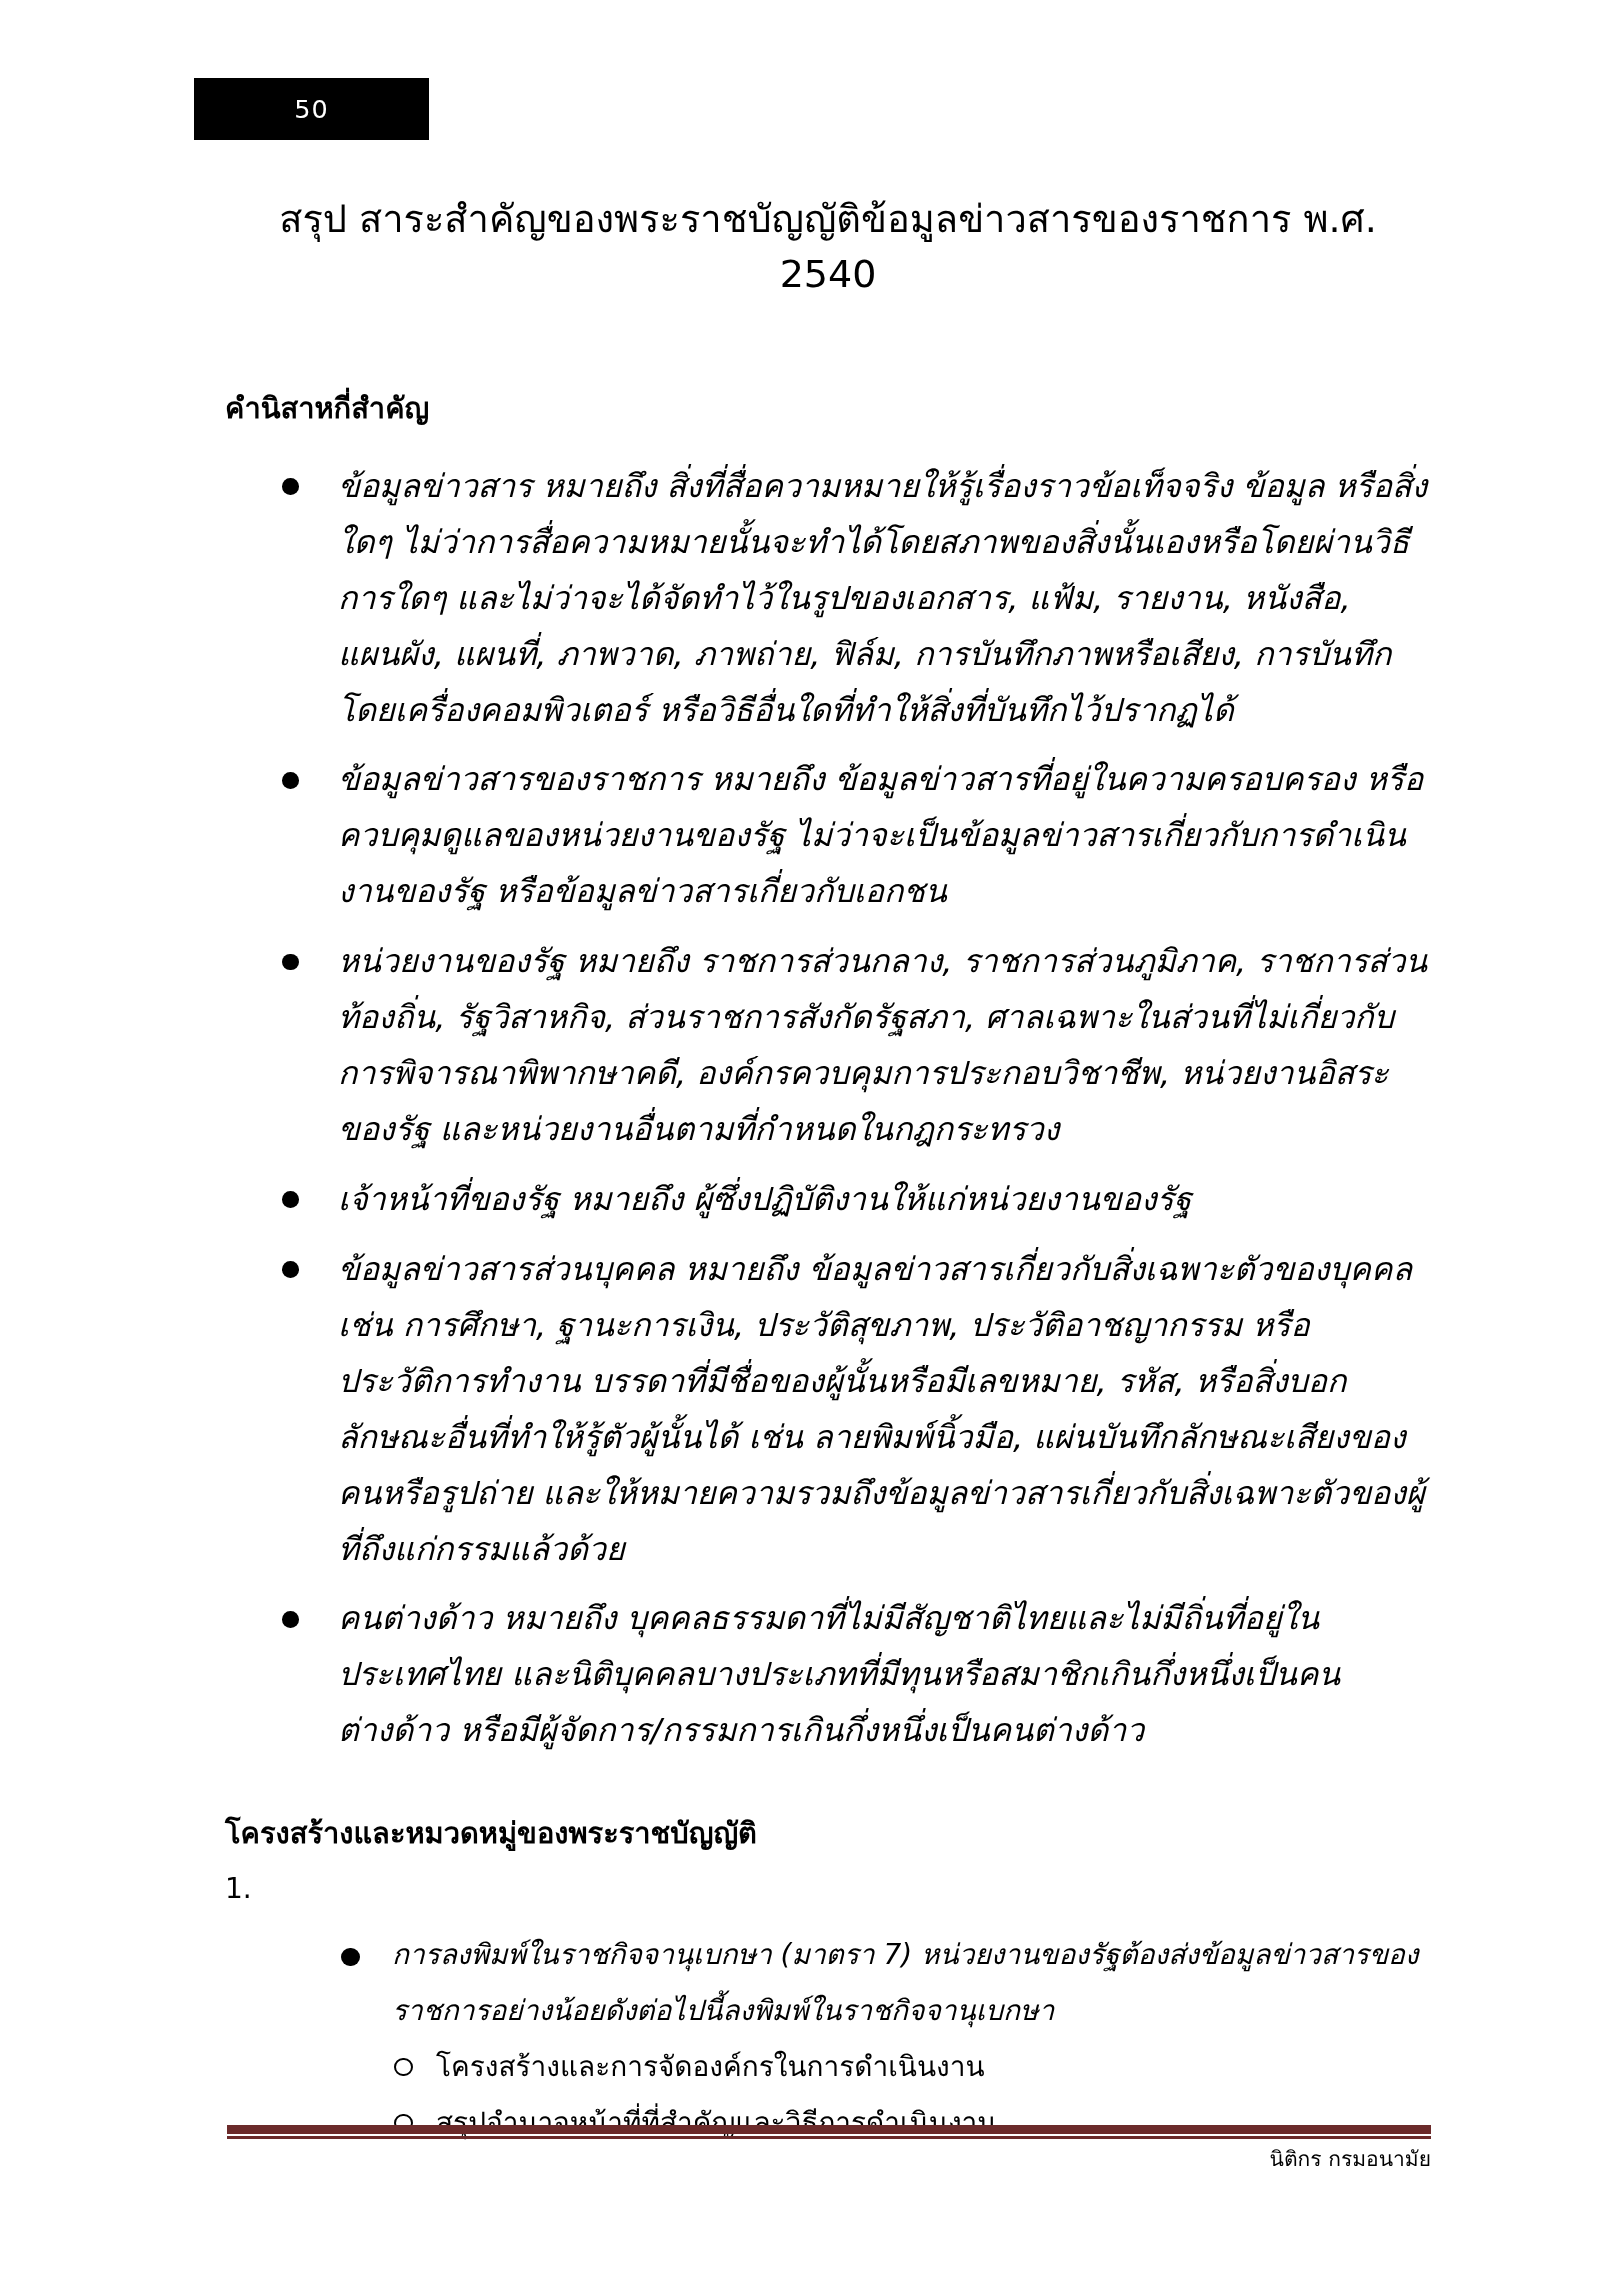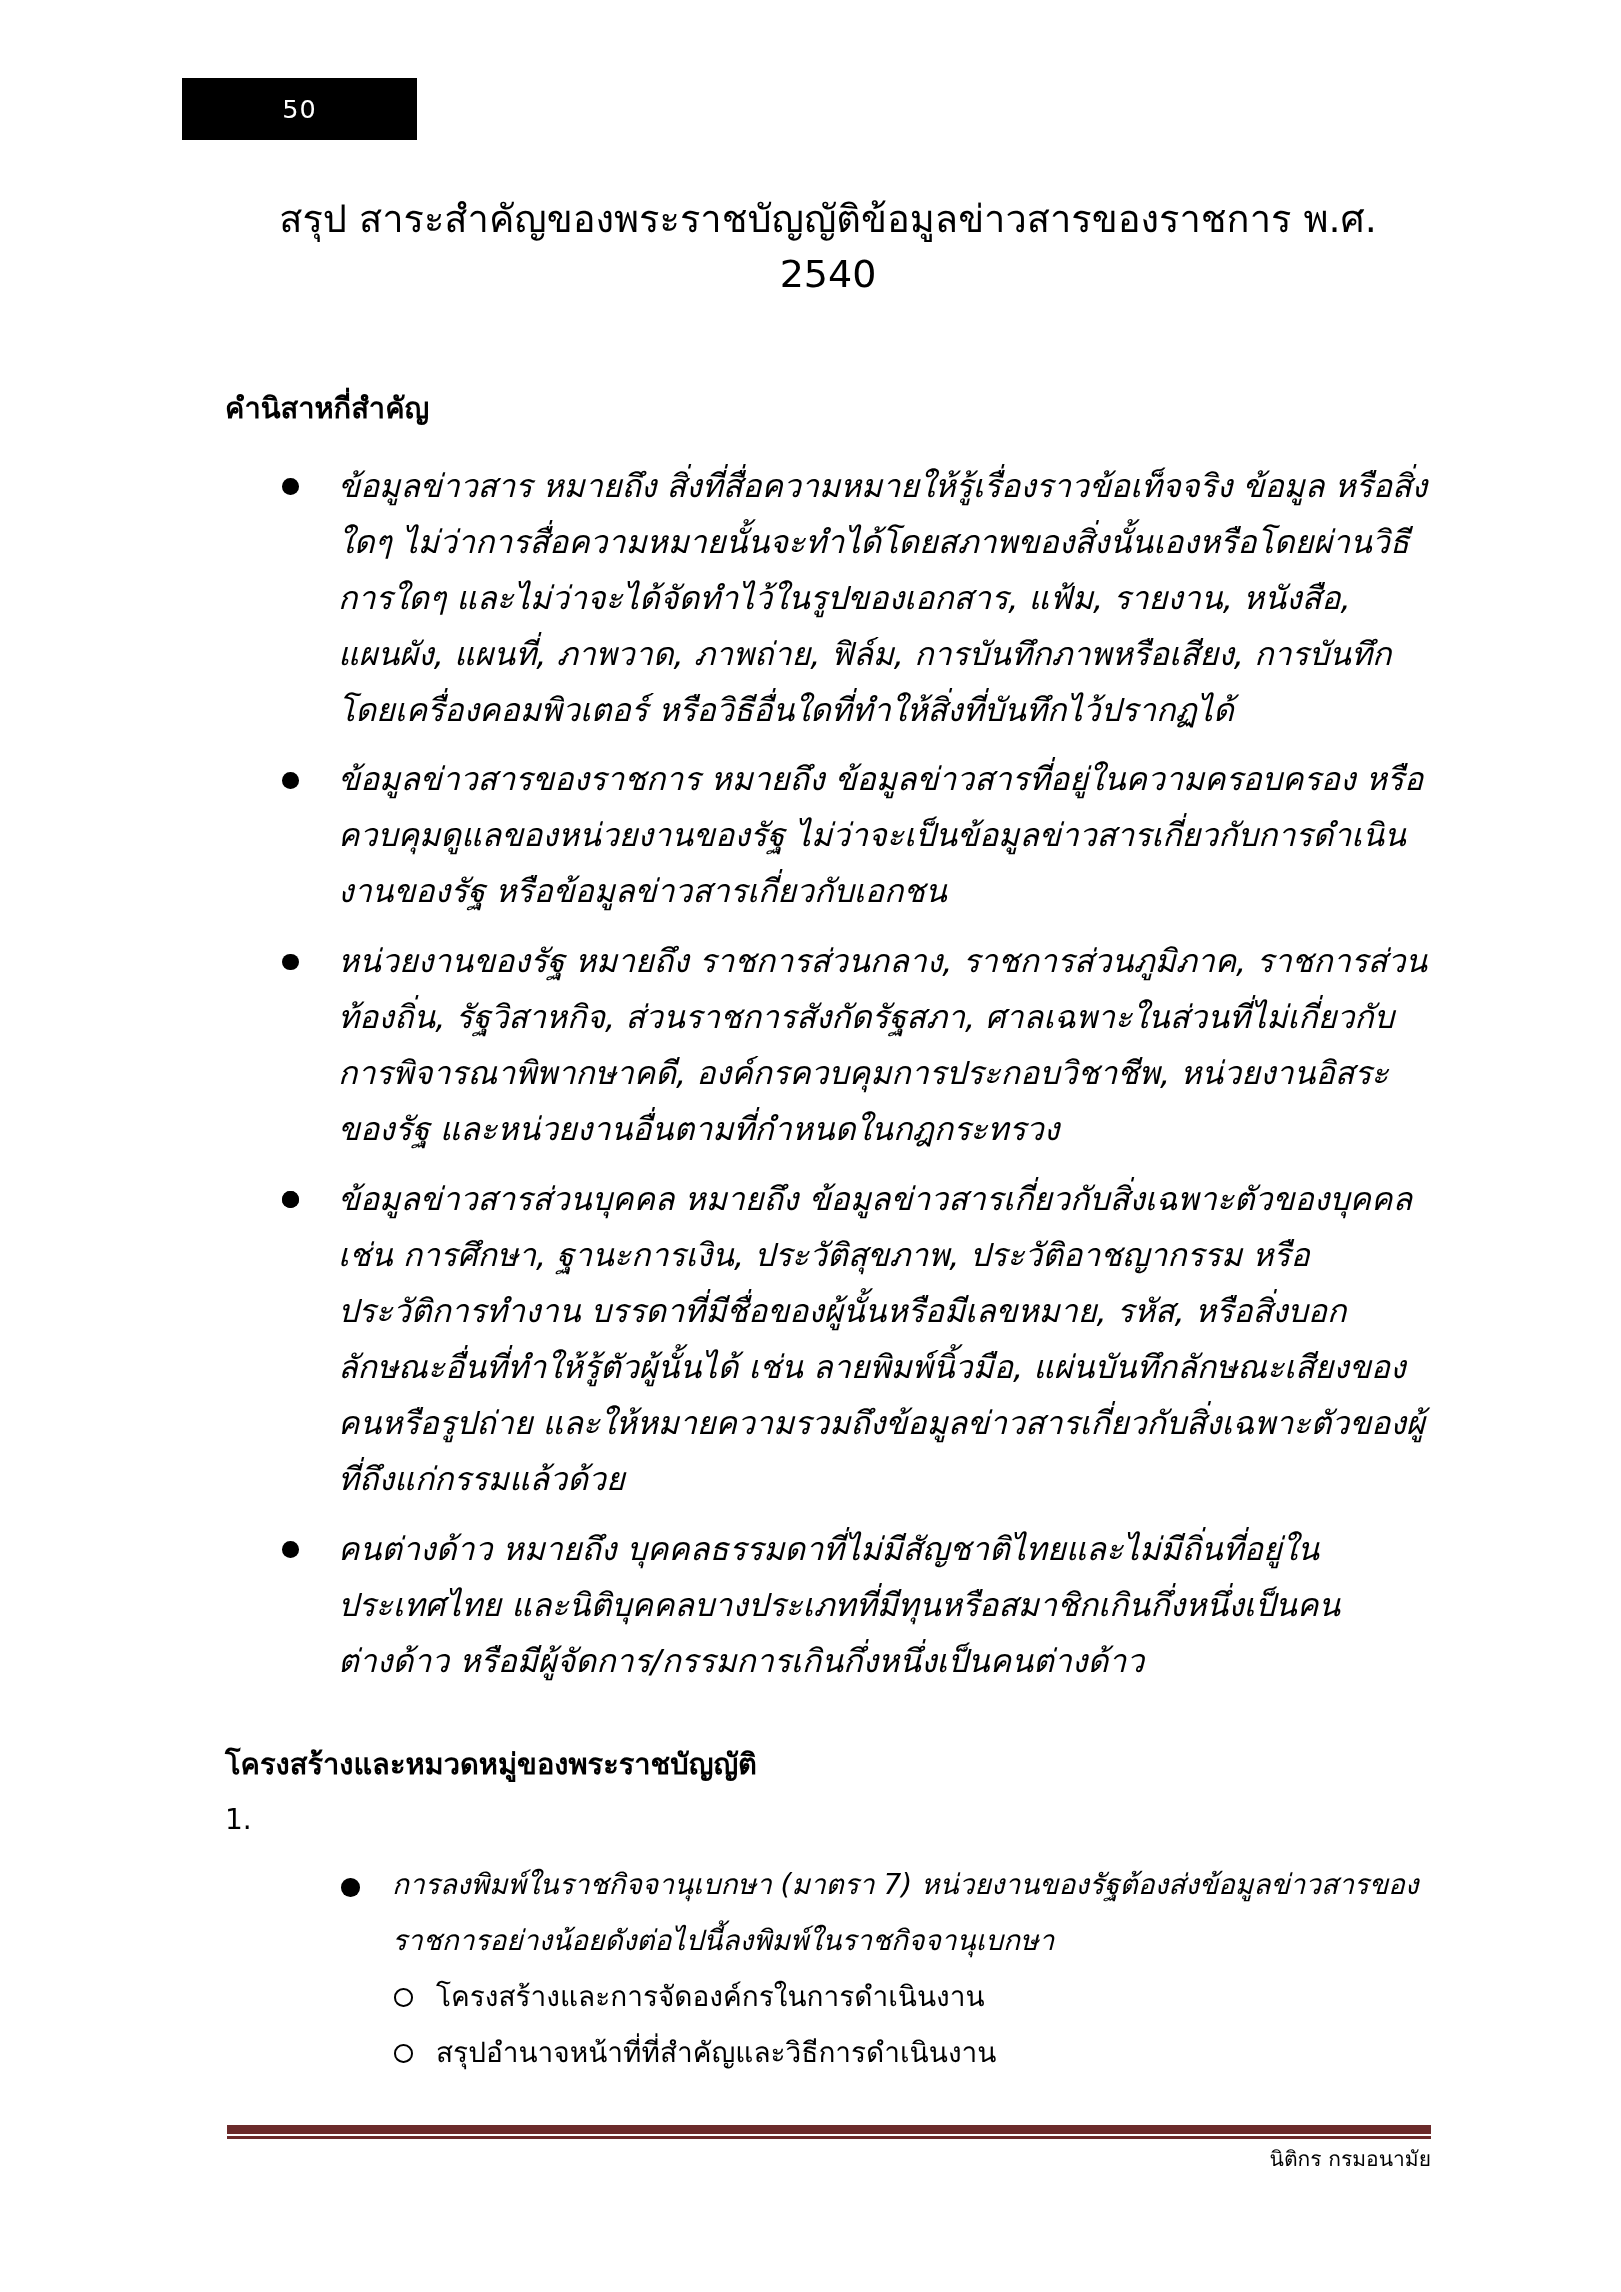--- a/index.html
+++ b/index.html
@@ -10,21 +10,21 @@
     height: 2293px;
     background: #ffffff;
     font-family: "DejaVu Sans", sans-serif;
     color: #000000;
     overflow: hidden;
   }
 
   
   .pagenum-box {
     position: absolute;
-    left: 182px;
+    left: 194px;
     top: 78px;
     width: 235px;
     height: 62px;
     background: #000000;
     color: #ffffff;
     display: flex;
     align-items: center;
     justify-content: center;
     font-size: 25.5px;
     letter-spacing: 1px;
@@ -150,20 +150,21 @@
       <li class="b-item">
         <span class="dot"></span>
         <span>ข้อมูลข่าวสารของราชการ หมายถึง ข้อมูลข่าวสารที่อยู่ในความครอบครอง หรือควบคุมดูแลของหน่วยงานของรัฐ ไม่ว่าจะเป็นข้อมูลข่าวสารเกี่ยวกับการดำเนินงานของรัฐ หรือข้อมูลข่าวสารเกี่ยวกับเอกชน</span>
       </li>
       <li class="b-item">
         <span class="dot"></span>
         <span>หน่วยงานของรัฐ หมายถึง ราชการส่วนกลาง, ราชการส่วนภูมิภาค, ราชการส่วนท้องถิ่น, รัฐวิสาหกิจ, ส่วนราชการสังกัดรัฐสภา, ศาลเฉพาะในส่วนที่ไม่เกี่ยวกับการพิจารณาพิพากษาคดี, องค์กรควบคุมการประกอบวิชาชีพ, หน่วยงานอิสระของรัฐ และหน่วยงานอื่นตามที่กำหนดในกฎกระทรวง</span>
       </li>
       <li class="b-item">
         <span class="dot"></span>
+        <span>เจ้าหน้าที่ของรัฐ หมายถึง ผู้ซึ่งปฏิบัติงานให้แก่หน่วยงานของรัฐ</span>
       </li>
       <li class="b-item">
         <span class="dot"></span>
         <span>ข้อมูลข่าวสารส่วนบุคคล หมายถึง ข้อมูลข่าวสารเกี่ยวกับสิ่งเฉพาะตัวของบุคคล เช่น การศึกษา, ฐานะการเงิน, ประวัติสุขภาพ, ประวัติอาชญากรรม หรือประวัติการทำงาน บรรดาที่มีชื่อของผู้นั้นหรือมีเลขหมาย, รหัส, หรือสิ่งบอกลักษณะอื่นที่ทำให้รู้ตัวผู้นั้นได้ เช่น ลายพิมพ์นิ้วมือ, แผ่นบันทึกลักษณะเสียงของคนหรือรูปถ่าย และให้หมายความรวมถึงข้อมูลข่าวสารเกี่ยวกับสิ่งเฉพาะตัวของผู้ที่ถึงแก่กรรมแล้วด้วย</span>
       </li>
       <li class="b-item">
         <span class="dot"></span>
         <span>คนต่างด้าว หมายถึง บุคคลธรรมดาที่ไม่มีสัญชาติไทยและไม่มีถิ่นที่อยู่ในประเทศไทย และนิติบุคคลบางประเภทที่มีทุนหรือสมาชิกเกินกึ่งหนึ่งเป็นคนต่างด้าว หรือมีผู้จัดการ/กรรมการเกินกึ่งหนึ่งเป็นคนต่างด้าว</span>
       </li>
     </ul>

